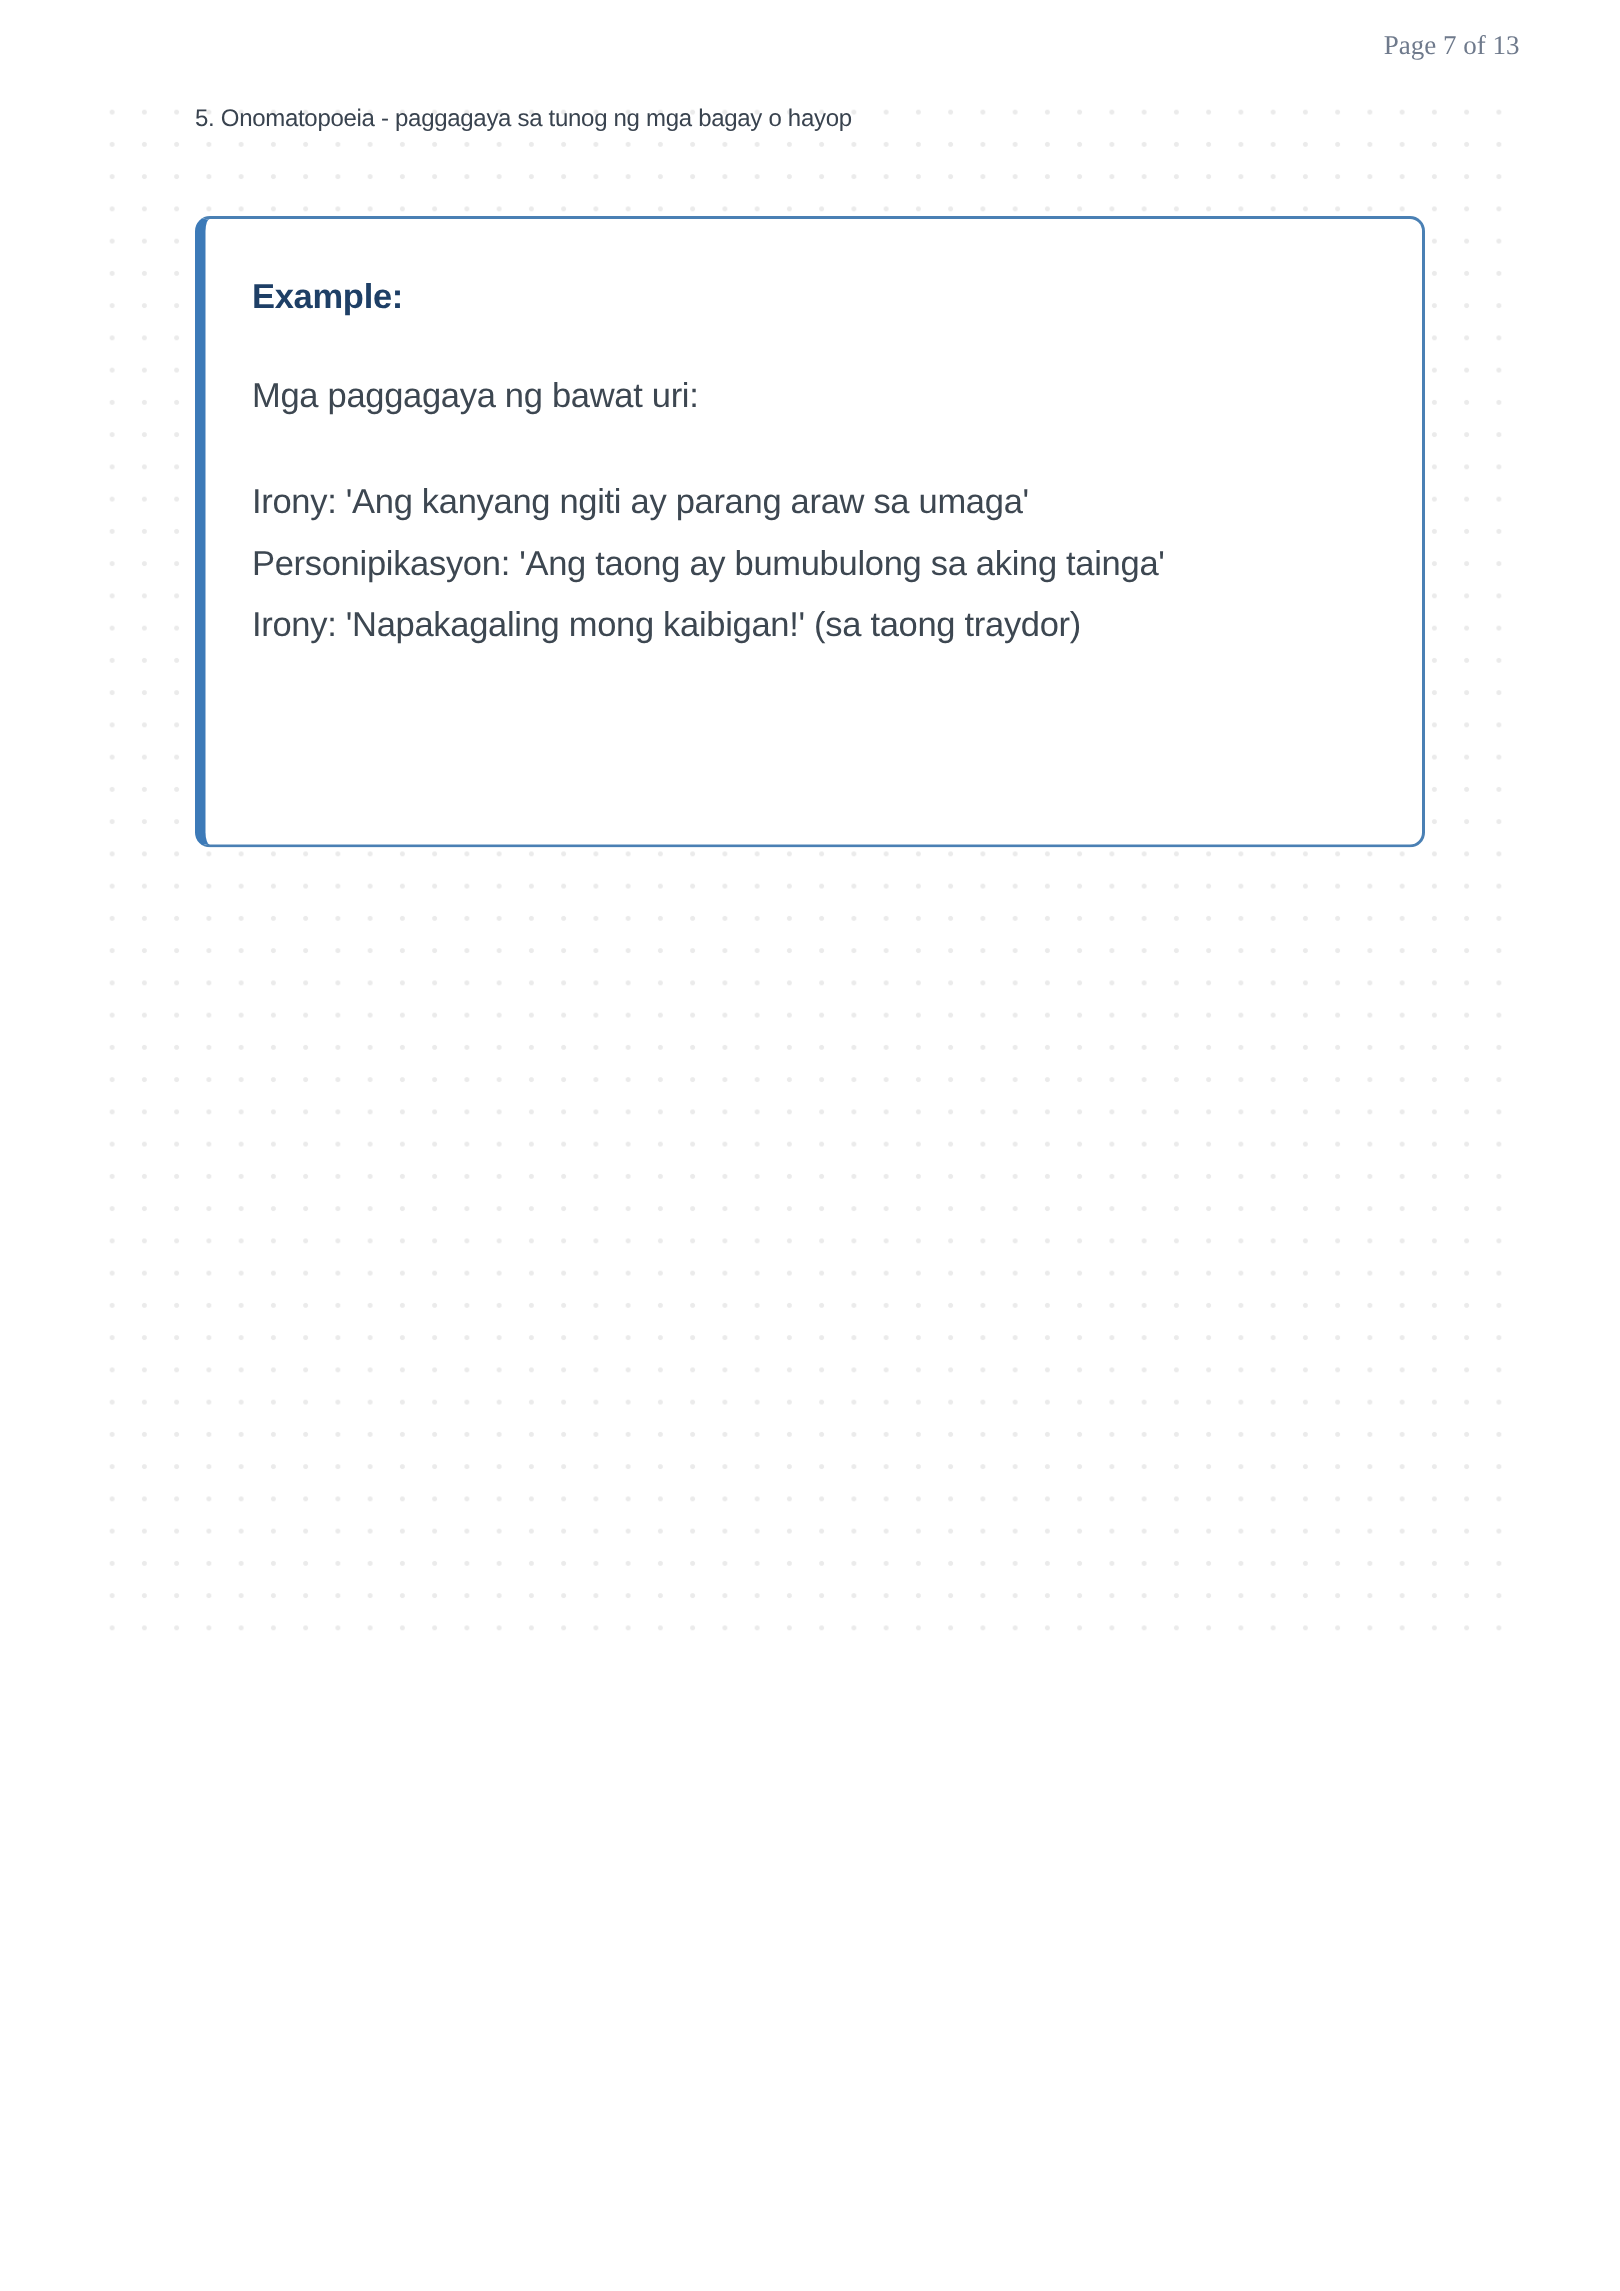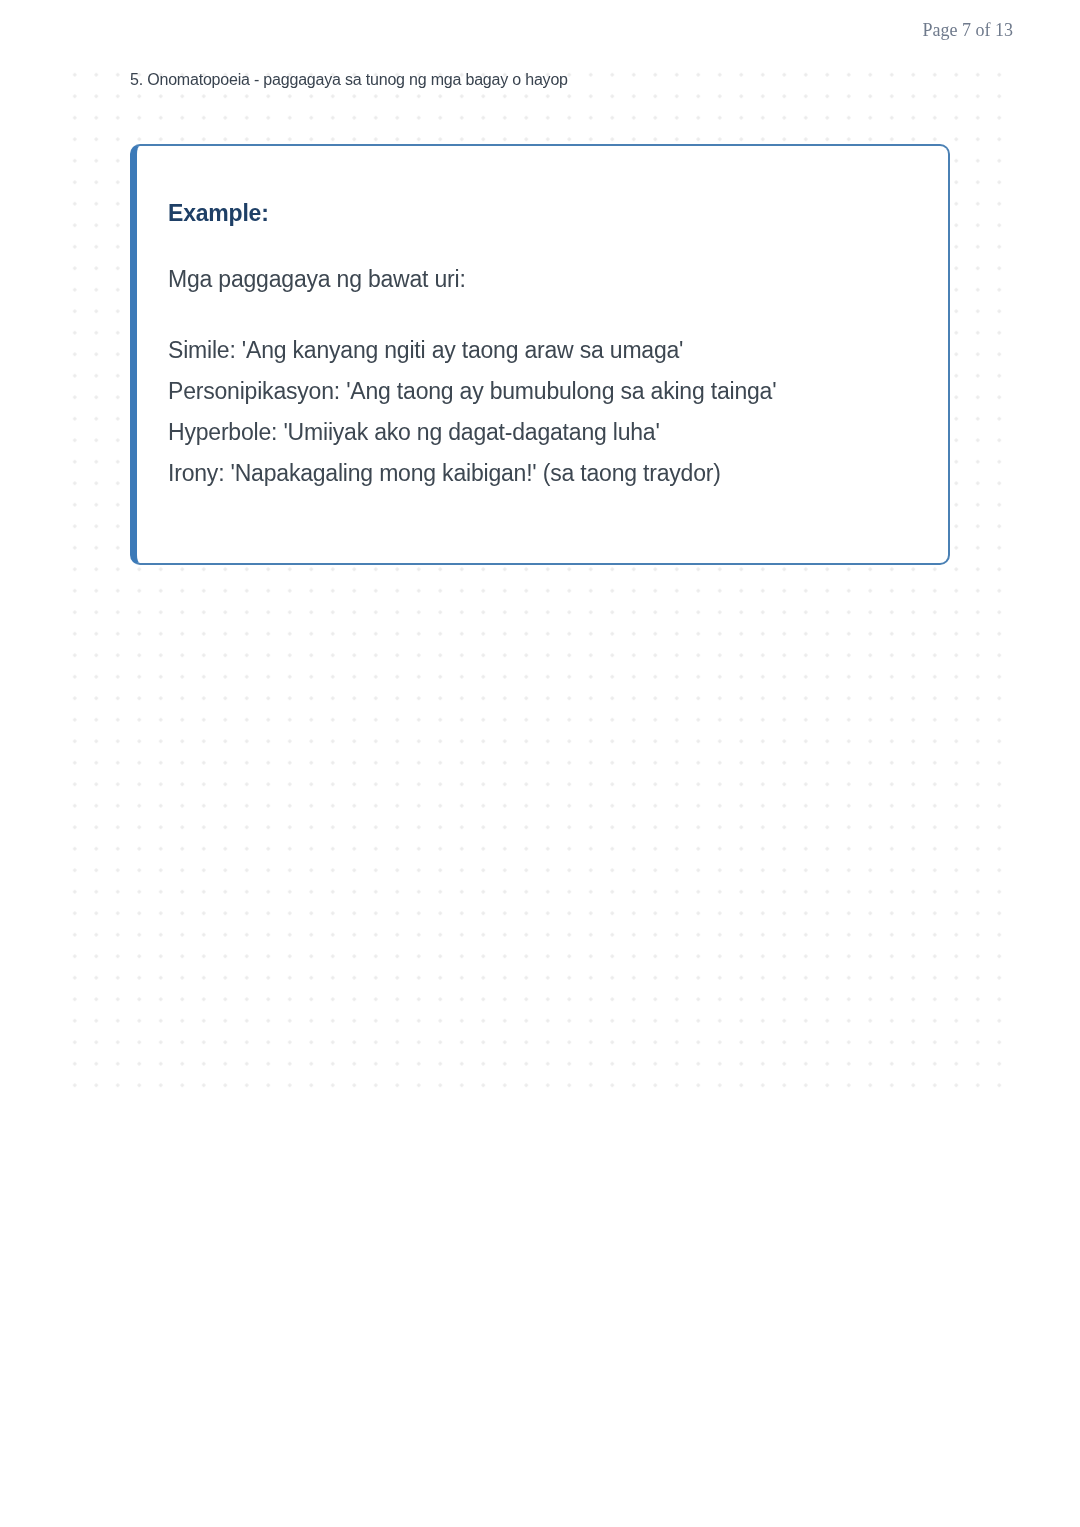--- a/index.html
+++ b/index.html
@@ -52,21 +52,21 @@
     position: absolute;
     left: 130px;
     top: 144px;
     width: 820px;
     height: 421px;
     box-sizing: border-box;
     background: #ffffff;
     border: 2px solid #4a80b4;
     border-left: 7px solid #3c7ab8;
     border-radius: 10px;
-    padding: 54px 28px 0 31px;
+    padding: 38px 28px 0 31px;
   }
   .example-label {
     font-size: 23px;
     font-weight: 700;
     color: #1e3f66;
     letter-spacing: -0.2px;
     margin: 0 0 39px 0;
   }
   .example-intro {
     font-size: 23px;
@@ -99,22 +99,21 @@
 
   <div class="content">
     <div class="page-number">Page 7 of 13</div>
 
     <div class="heading">5. Onomatopoeia - paggagaya sa tunog ng mga bagay o hayop</div>
 
     <div class="example-box">
       <div class="example-label">Example:</div>
       <div class="example-intro">Mga paggagaya ng bawat uri:</div>
       <div class="example-lines">
-          <div class="example-line">Simile: 'Ang kanyang ngiti ay taong araw sa umaga'</div>
+          <div class="example-line">Irony: 'Ang kanyang ngiti ay parang araw sa umaga'</div>
           <div class="example-line">Personipikasyon: 'Ang taong ay bumubulong sa aking tainga'</div>
-          <div class="example-line">Hyperbole: 'Umiiyak ako ng dagat-dagatang luha'</div>
           <div class="example-line">Irony: 'Napakagaling mong kaibigan!' (sa taong traydor)</div>
         </div>
     </div>
 
     <div class="footer-brand">Knowunity</div>
   </div>
 </div>
 
 </body></html>

